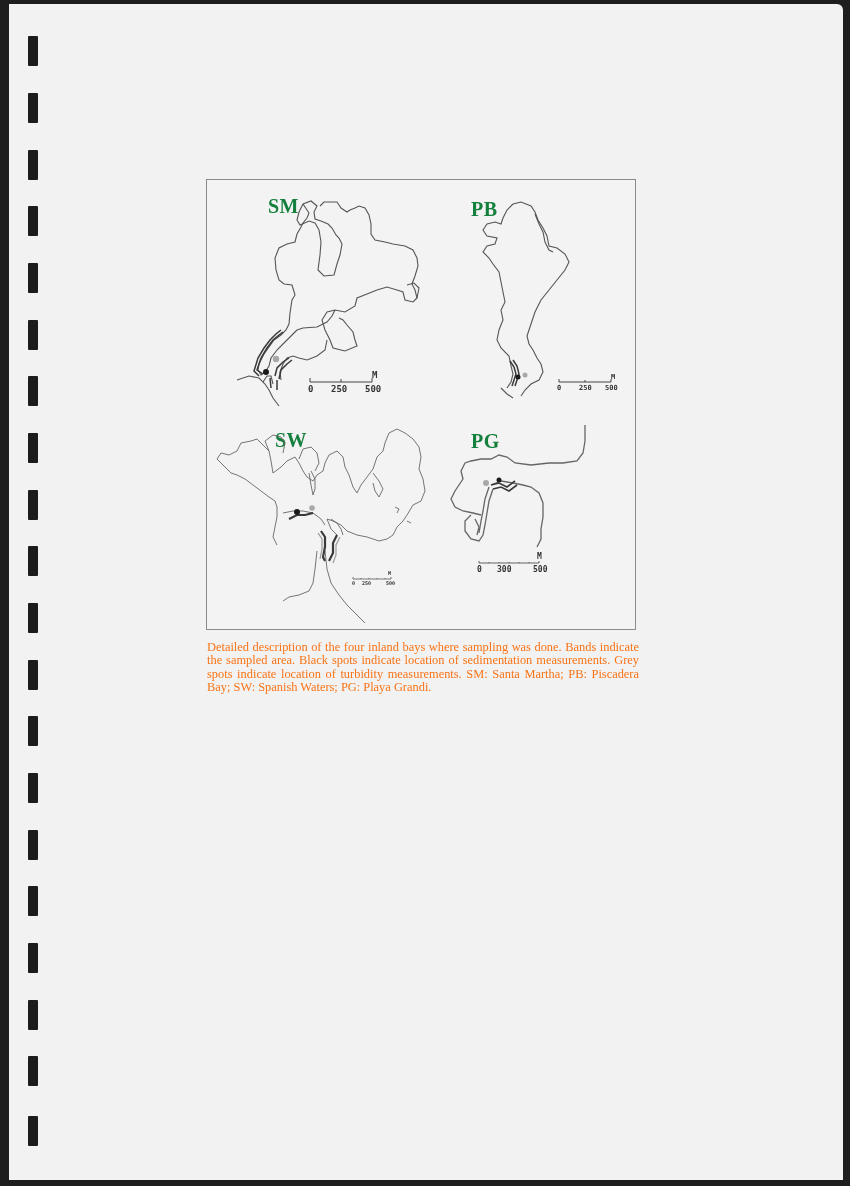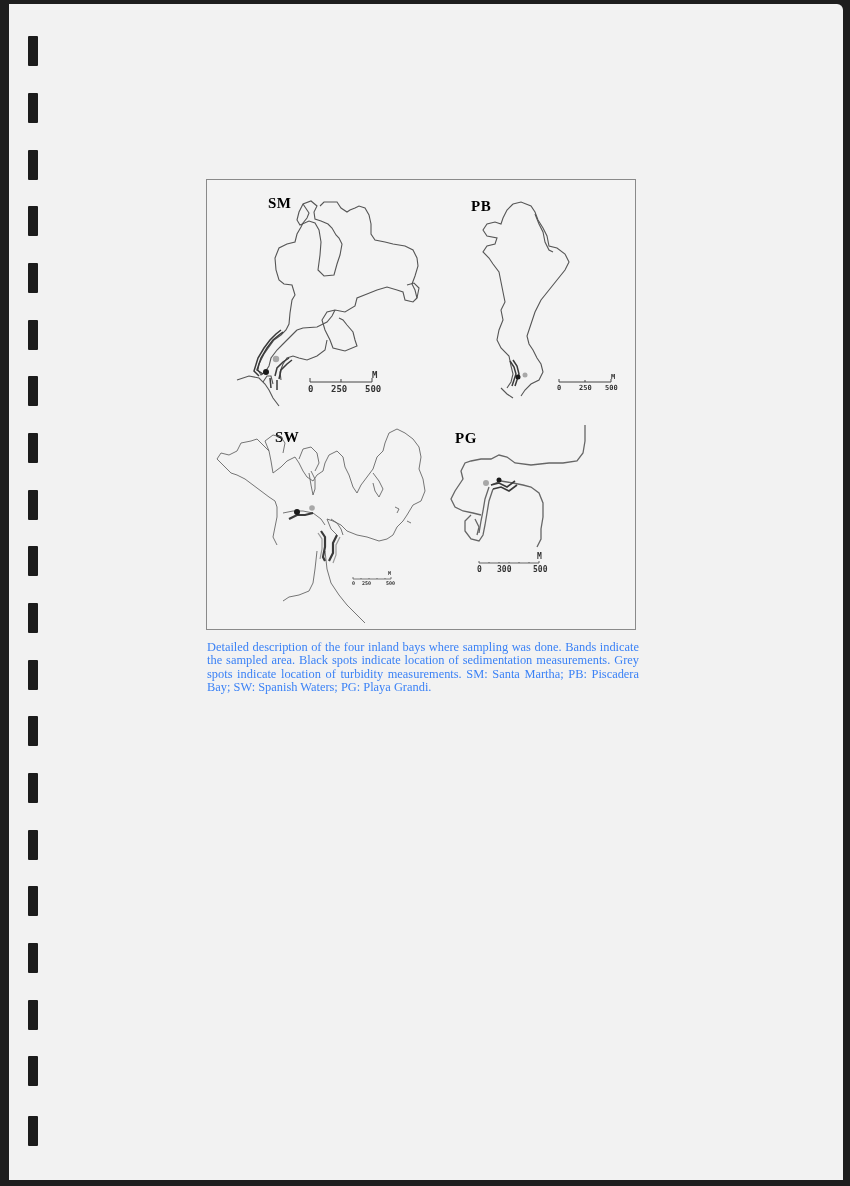--- a/index.html
+++ b/index.html
@@ -17,30 +17,30 @@
   .hole {
     position: absolute; width: 10px; height: 30px; background: #1c1c1c;
     border-radius: 1px;
   }
   .figure-frame {
     position: absolute; left: 206px; top: 179px; width: 430px; height: 451px;
     border: 1px solid #8a8a8a; box-sizing: border-box; background: #f3f3f3;
   }
   .map-panel { position: absolute; }
   .map-label {
-    position: absolute; font-weight: bold; font-size: 15px; color: #000000;
+    position: absolute; font-weight: bold; font-size: 20px; color: #15803d;
     letter-spacing: 0.5px;
   }
   .scale-text {
     position: absolute; font-family: "DejaVu Sans Mono", monospace; font-weight: bold;
     color: #333; white-space: nowrap;
   }
   .caption {
     position: absolute; left: 207px; top: 641px; width: 432px;
-    font-size: 12.4px; line-height: 13.3px; color: #3b82f6;
+    font-size: 12.4px; line-height: 13.3px; color: #f97316;
     text-align: justify; text-align-last: left;
   }
   svg { position: absolute; left: 0; top: 0; overflow: visible; }
 </style>
 </head>
 <body>
 
 <div class="page">
 </div>
 
@@ -160,21 +160,21 @@
         <path d="M146 166 L146 168 L184 168 L184 166 M154 167 L154 168 M162 167 L162 168 M170 167 L170 168 M178 167 L178 168"></path>
       </g>
     </svg>
     <div class="scale-text" style="left:145px;top:169px;font-size:5px;">0</div>
     <div class="scale-text" style="left:155px;top:169px;font-size:5px;">250</div>
     <div class="scale-text" style="left:179px;top:169px;font-size:5px;">500</div>
     <div class="scale-text" style="left:181px;top:159px;font-size:5px;">M</div>
   </div>
 
   <div class="map-panel" style="left:224px;top:231px;width:206px;height:220px;">
-    <div class="map-label" style="left:24px;top:19px;">PG</div>
+    <div class="map-label" style="left:40px;top:19px;">PG</div>
     <svg width="206" height="220">
       <g fill="none" stroke="#666" stroke-width="1.3">
         <path d="M154 14 L154 30 L152 42 L146 50 L132 52 L118 52 L100 54 L84 52 L76 46 L68 44 L60 48 L50 48 L40 50 L34 52 L30 60 L32 68 L28 74 L24 80 L20 88 L24 96 L32 100 L42 102 L50 104"></path>
         <path d="M60 74 L70 70 L82 72 L92 74 L100 76 L108 82 L112 92 L112 106 L110 118 L110 128 L106 136"></path>
         <path d="M58 76 L54 88 L52 100 L50 110 L48 122"></path>
         <path d="M62 78 L58 90 L56 102 L54 114 L52 124 L48 130 L40 128 L34 120 L34 110 L40 104"></path>
         <path d="M44 108 L48 116 L46 124"></path>
       </g>
       <g fill="none" stroke="#3a3a3a" stroke-width="1.6">
         <path d="M60 74 L68 72 L76 76 L84 70"></path>

